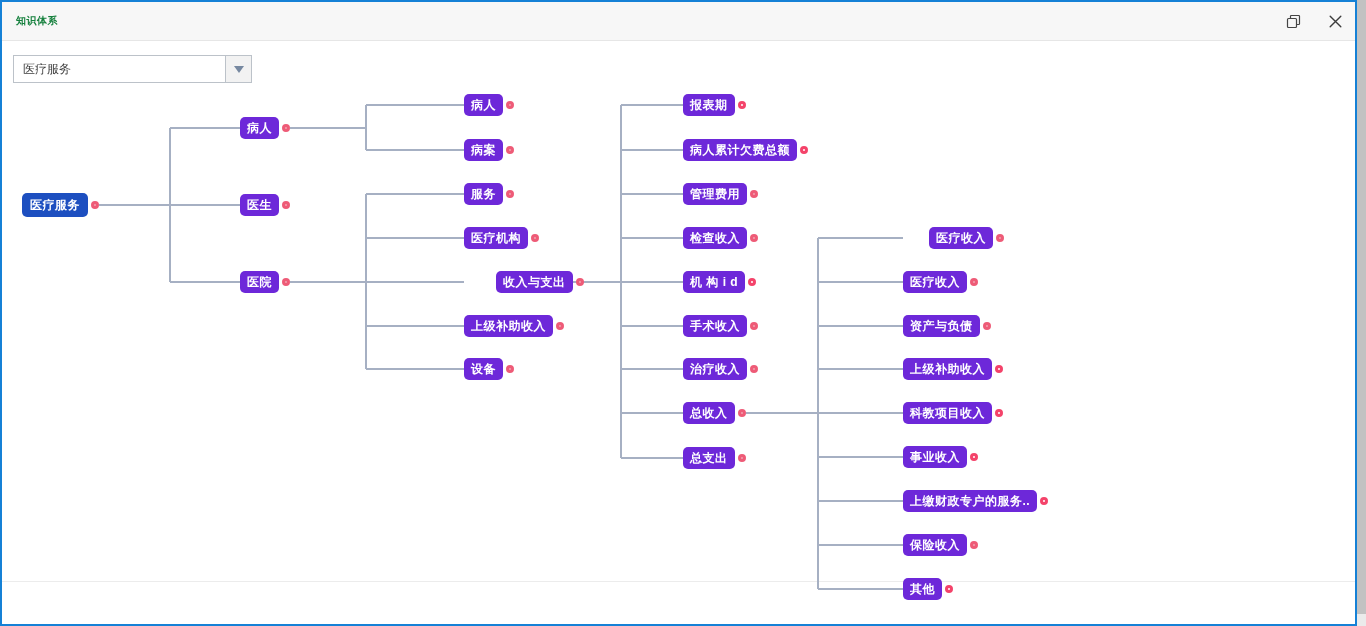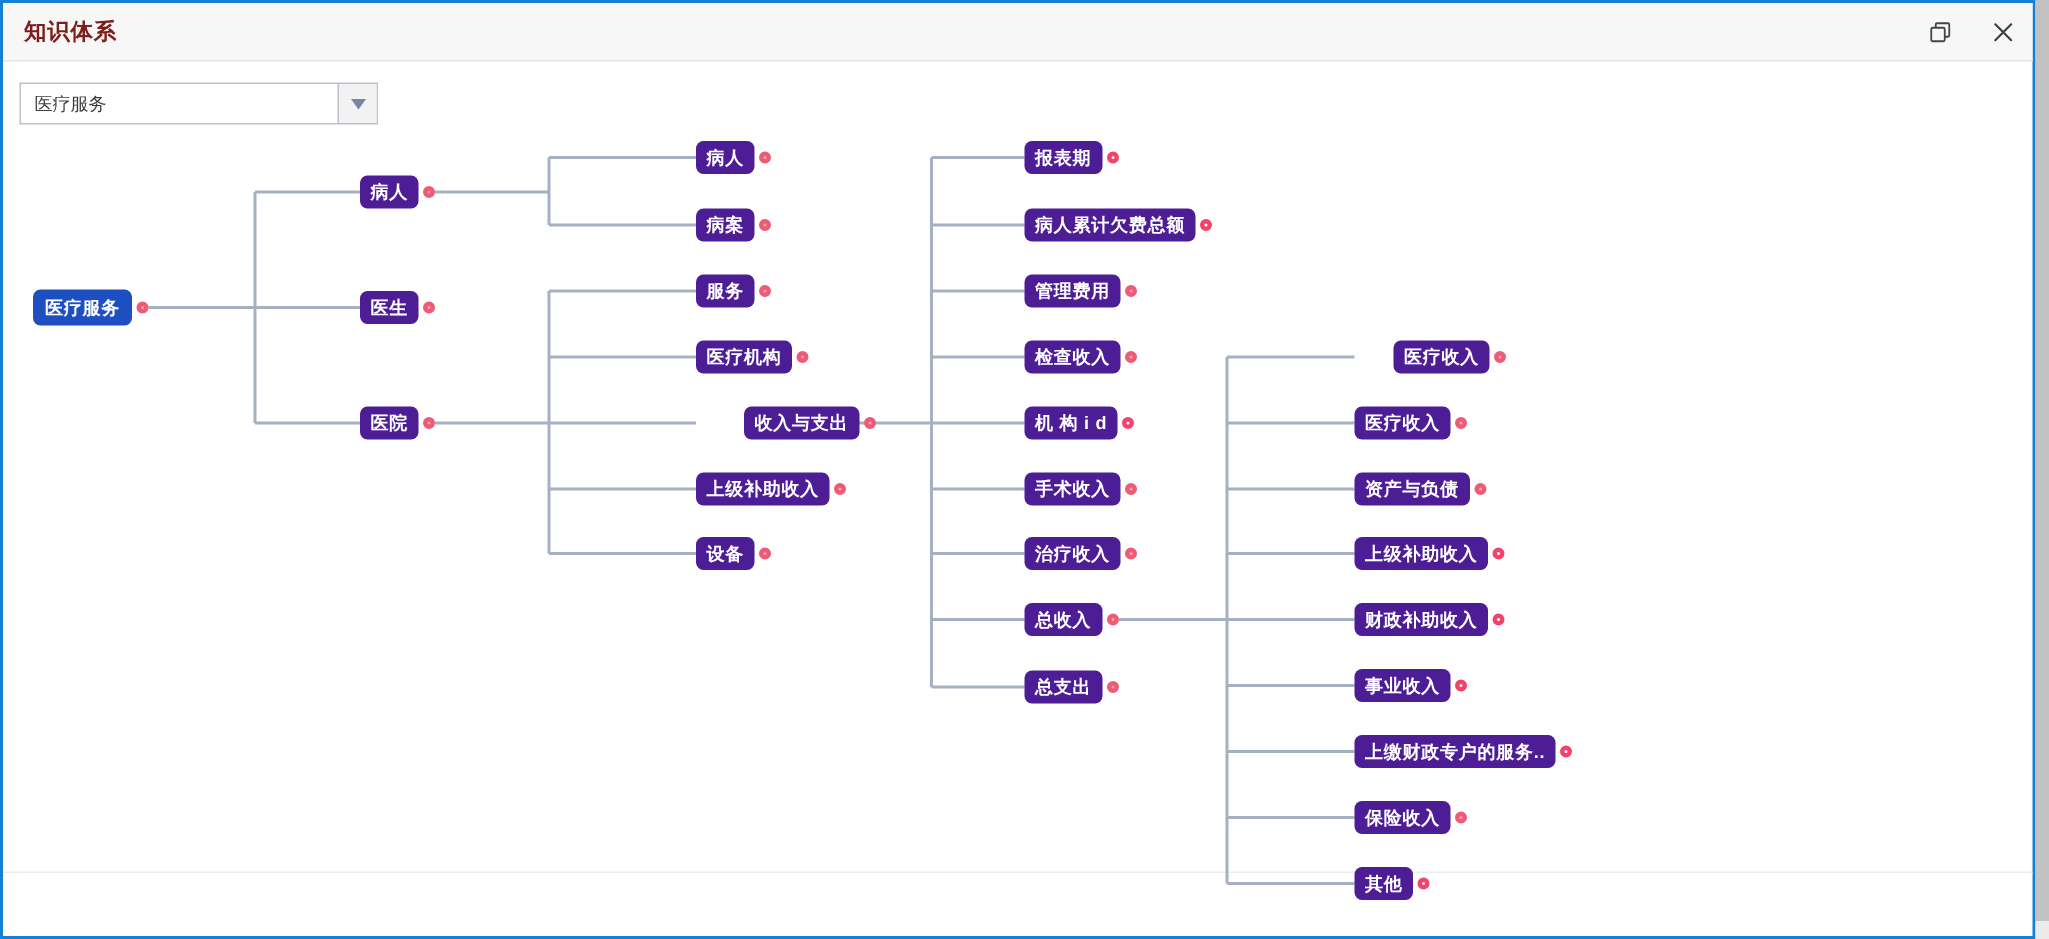--- a/index.html
+++ b/index.html
@@ -7,21 +7,21 @@
                font-family: "Liberation Sans", sans-serif; }
   body { position: relative; }
 
   
   .frame { position: absolute; left: 0; top: 0; width: 1357px; height: 626px;
            border: 2px solid #1581d6; background: #fff; z-index: 0; }
 
   .titlebar { position: absolute; left: 0; top: 0; right: 0; height: 39px;
               background: #f7f7f7; border-bottom: 1px solid #e6e6e6;
               display: flex; align-items: center; padding: 0 11px 0 14px; z-index: 3; }
-  .title { font-size: 15px; font-weight: bold; color: #7f1d1d; letter-spacing: 0.5px; }
+  .title { font-size: 10px; font-weight: bold; color: #15803d; letter-spacing: 0.5px; }
   .win-controls { margin-left: auto; display: flex; align-items: center; gap: 24px; }
   .win-btn { background: none; border: none; cursor: pointer; width: 18px; height: 18px;
              display: flex; align-items: center; justify-content: center; padding: 0; }
 
   
   .select { position: absolute; left: 11px; top: 53px; width: 239px; height: 28px;
             background: #fff; border: 1px solid #bcc2c9; display: flex; align-items: stretch;
             z-index: 3; cursor: pointer; }
   .select-value { flex: 1; font-size: 12px; color: #3c3c3c; display: flex;
                   align-items: center; padding-left: 9px; }
@@ -40,21 +40,21 @@
   .scroll-strip .corner { position: absolute; left: 0; bottom: 0; width: 9px; height: 12px;
                           background: #ebebeb; }
 
   
   .tree-layer { position: absolute; left: 0; top: 0; width: 1357px; height: 626px;
                 z-index: 1; pointer-events: none; }
   .tree-links { position: absolute; left: 0; top: 0; }
 
   .node { position: absolute; display: flex; align-items: center;
           transform: translateY(-50%); pointer-events: auto; cursor: pointer; }
-  .node-box { background: #4c1d95; color: #fff; font-size: 12px; font-weight: bold;
+  .node-box { background: #6d28d9; color: #fff; font-size: 12px; font-weight: bold;
               line-height: 1; padding: 5px 7px; border-radius: 5px; white-space: nowrap;
               letter-spacing: 0.5px; }
   .node.root .node-box { background: #1d4fc0; padding: 6px 8px; }
   .marker { width: 8px; height: 8px; border-radius: 50%; flex: none; margin-left: 3px;
             background: #efa3b0; border: 3px solid #ee5b77; }
   .marker.hollow { background: #fff; border-color: #f4436a; }
 </style>
 </head>
 <body>
 
@@ -180,21 +180,21 @@
     </div>
     <div class="node" style="left: 903px; top: 326px;">
       <span class="node-box">资产与负债</span>
       <span class="marker"></span>
     </div>
     <div class="node" style="left: 903px; top: 369px;">
       <span class="node-box">上级补助收入</span>
       <span class="marker hollow"></span>
     </div>
     <div class="node" style="left: 903px; top: 413px;">
-      <span class="node-box">财政补助收入</span>
+      <span class="node-box">科教项目收入</span>
       <span class="marker hollow"></span>
     </div>
     <div class="node" style="left: 903px; top: 457px;">
       <span class="node-box">事业收入</span>
       <span class="marker hollow"></span>
     </div>
     <div class="node" style="left: 903px; top: 501px;">
       <span class="node-box">上缴财政专户的服务..</span>
       <span class="marker hollow"></span>
     </div>

